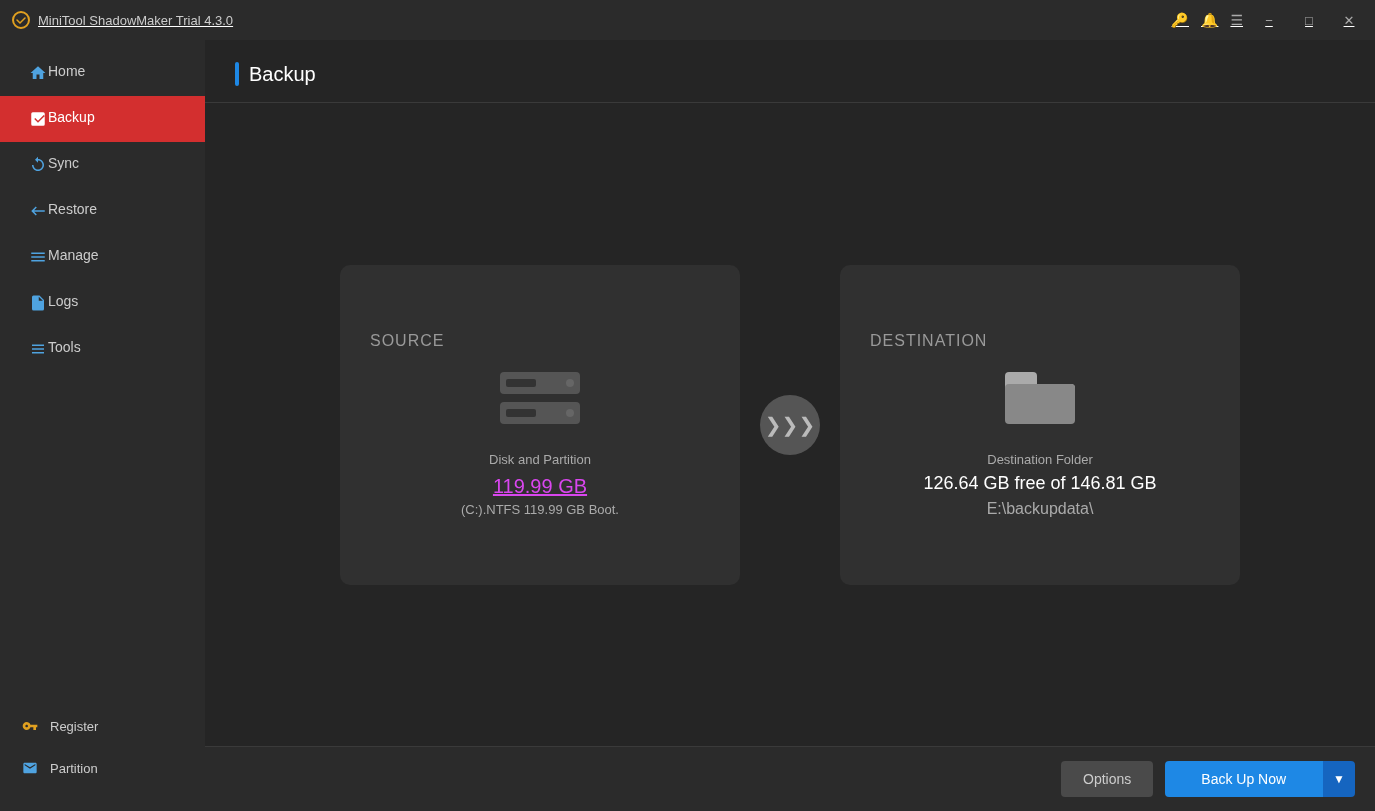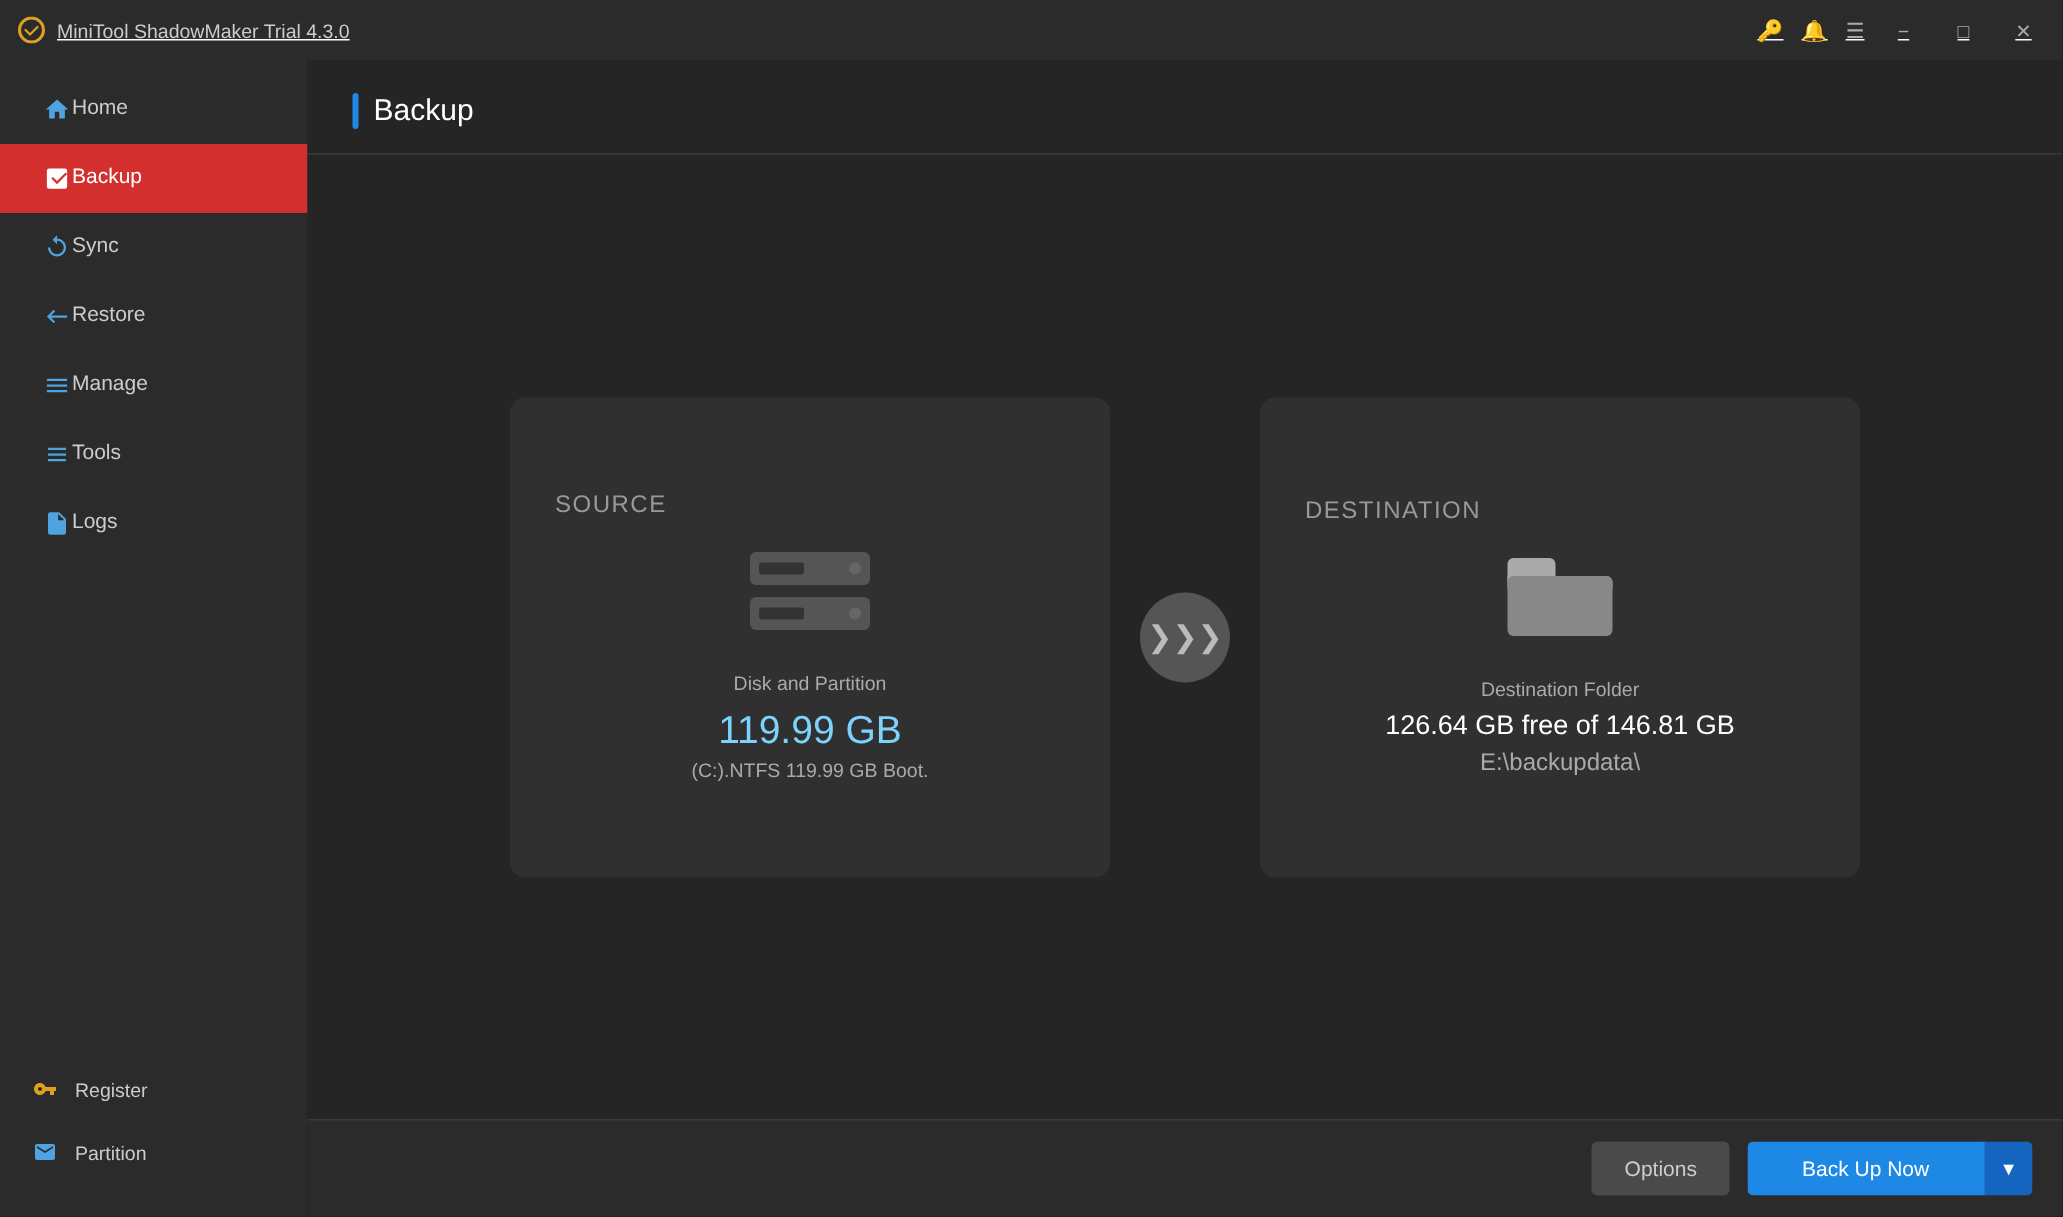--- a/index.html
+++ b/index.html
@@ -230,24 +230,25 @@
       position: absolute;
       top: 12px;
       left: 0;
       width: 70px;
       height: 8px;
       background: #aaa;
       border-radius: 0 4px 0 0;
     }
 
     .card-main-text {
-      font-size: 26px;
+      font-size: 20px;
       font-weight: 500;
-      color: #7dd3fc;
+      color: #d946ef;
       margin-top: 8px;
+      text-decoration: underline;
     }
     .card-sub-text {
       font-size: 13px;
       color: #aaa;
       margin-top: 8px;
     }
     .card-detail-text {
       font-size: 18px;
       color: #fff;
       margin-top: 6px;
@@ -400,33 +401,33 @@
         <svg width="18" height="18" viewBox="0 0 24 24" fill="#4fa3e0">
             <path d="M3 18h18v-2H3v2zm0-5h18v-2H3v2zm0-7v2h18V6H3z"></path>
           </svg>
       </div>
       <span>Manage</span>
     </div>
 
     <div class="nav-item">
       <div class="nav-icon">
         <svg width="18" height="18" viewBox="0 0 24 24" fill="#4fa3e0">
+            <path d="M14 2H6a2 2 0 00-2 2v16a2 2 0 002 2h12a2 2 0 002-2V8l-6-6zm-1 1.5L18.5 9H13V3.5zM8 17h8v-1H8v1zm0-3h8v-1H8v1zm0-3h5v-1H8v1z"></path>
+          </svg>
+      </div>
+      <span>Logs</span>
+    </div>
+
+    <div class="nav-item">
+      <div class="nav-icon">
+        <svg width="18" height="18" viewBox="0 0 24 24" fill="#4fa3e0">
             <path d="M4 6h16v2H4zm0 5h16v2H4zm0 5h16v2H4z"></path>
           </svg>
       </div>
       <span>Tools</span>
-    </div>
-
-    <div class="nav-item">
-      <div class="nav-icon">
-        <svg width="18" height="18" viewBox="0 0 24 24" fill="#4fa3e0">
-            <path d="M14 2H6a2 2 0 00-2 2v16a2 2 0 002 2h12a2 2 0 002-2V8l-6-6zm-1 1.5L18.5 9H13V3.5zM8 17h8v-1H8v1zm0-3h8v-1H8v1zm0-3h5v-1H8v1z"></path>
-          </svg>
-      </div>
-      <span>Logs</span>
     </div>
 
     <div class="sidebar-bottom">
       <div class="sidebar-bottom-item">
         <div class="nav-icon">
           <svg width="16" height="16" viewBox="0 0 24 24" fill="#e0a020">
               <path d="M12.65 10C11.83 7.67 9.61 6 7 6c-3.31 0-6 2.69-6 6s2.69 6 6 6c2.61 0 4.83-1.67 5.65-4H17v4h4v-4h2v-4H12.65zM7 14c-1.1 0-2-.9-2-2s.9-2 2-2 2 .9 2 2-.9 2-2 2z"></path>
             </svg>
         </div>
         <span>Register</span>

